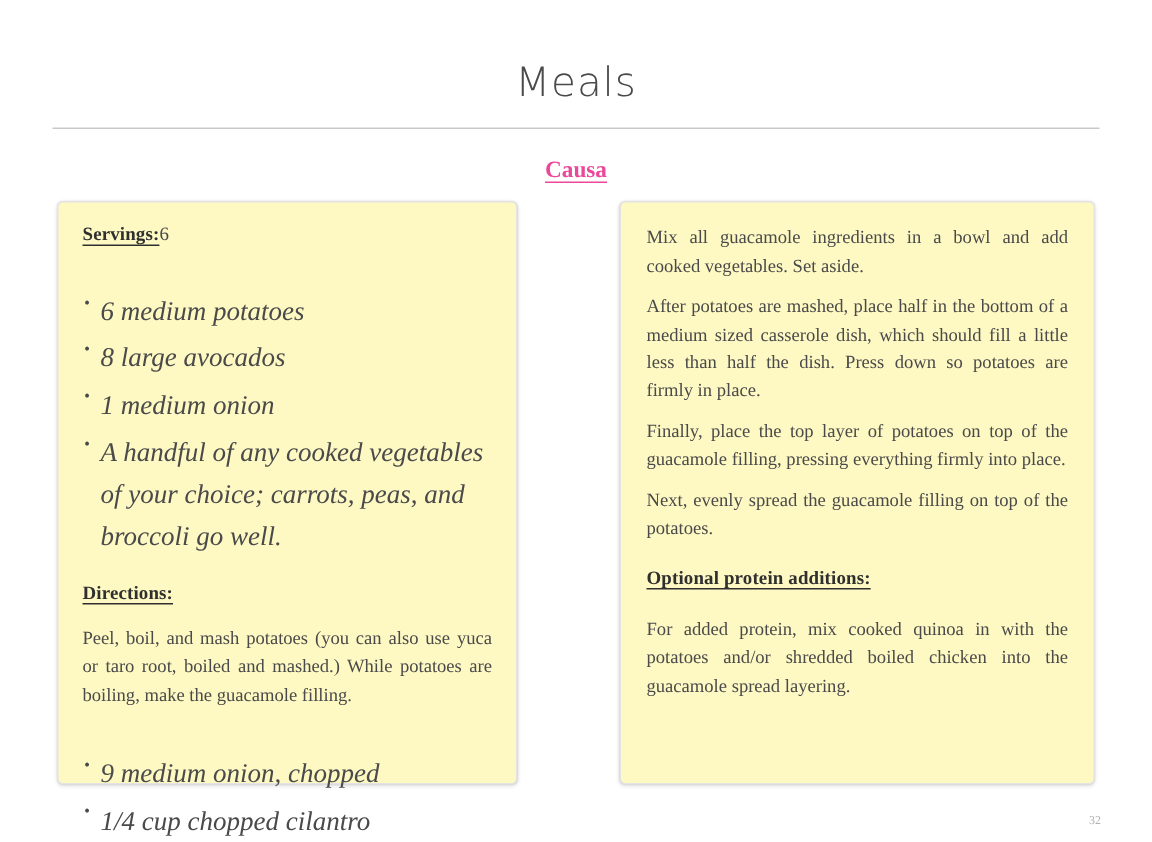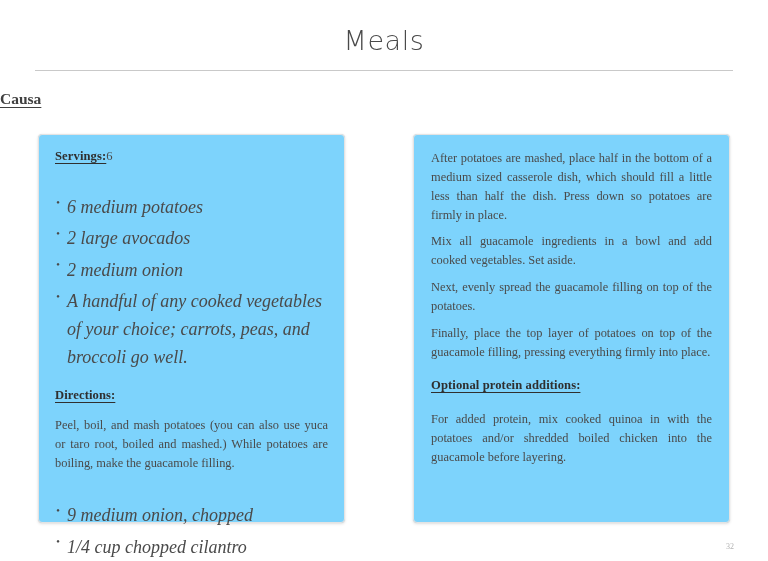--- a/index.html
+++ b/index.html
@@ -11,60 +11,60 @@
     height: 561px;
     background: #ffffff;
     font-family: "Liberation Serif", serif;
     color: #3d3d3d;
     overflow: hidden;
     position: relative;
   }
 
   
   #page-header {
-    padding-top: 26px;
+    padding-top: 41px;
   }
   #doc-title {
     text-align: center;
     font-family: "DejaVu Sans", sans-serif;
     font-weight: 300;
     font-size: 27px;
     letter-spacing: 0.6px;
     color: #4a4a4a;
     line-height: 1.1;
   }
   #header-rule {
     margin: 14px 35px 0 35px;
     height: 1px;
     background: #c9c9c9;
   }
 
   
   #recipe-title {
-    text-align: left;
+    text-align: center;
     margin-top: 19px;
     font-family: "Liberation Serif", serif;
     font-weight: bold;
     font-size: 15.5px;
-    color: #404040;
+    color: #ec4899;
     text-decoration: underline;
     text-underline-offset: 3px;
   }
 
   
   #cards {
     position: absolute;
     top: 134px;
     left: 0;
     width: 768px;
     display: flex;
     justify-content: flex-start;
   }
   .card {
-    background: #7dd3fc;
+    background: #fef9c3;
     border: 1px solid #e3e3e3;
     border-radius: 4px;
     box-shadow: 0 1px 3px rgba(0,0,0,0.13), 0 0 1px rgba(0,0,0,0.10);
     box-sizing: border-box;
   }
   #card-left {
     margin-left: 38px;
     width: 307px;
     height: 389px;
     padding: 14px 16px 10px 16px;
@@ -163,22 +163,22 @@
       <span class="sec-head">Servings:</span><span class="val">6</span>
     </div>
 
     <div class="gap-lg"></div>
 
 
     <div class="gap-md"></div>
 
     <ul class="bullets">
       <li>6 medium potatoes</li>
-      <li>2 large avocados</li>
-      <li>2 medium onion</li>
+      <li>8 large avocados</li>
+      <li>1 medium onion</li>
       <li>A handful of any cooked vegetables of your choice; carrots, peas, and broccoli go well.</li>
     </ul>
 
     <div class="gap-md"></div>
 
     <div class="sec-head">Directions:</div>
 
     <div class="gap-md"></div>
 
     <p class="para">Peel, boil, and mash potatoes (you can also use yuca or taro root, boiled and mashed.) While potatoes are boiling, make the guacamole filling.</p>
@@ -190,30 +190,30 @@
 
     <ul class="bullets">
       <li>9 medium onion, chopped</li>
       <li>1/4 cup chopped cilantro</li>
     </ul>
 
   </div>
 
   <div class="card" id="card-right">
 
+    <p class="para">Mix all guacamole ingredients in a bowl and add cooked vegetables. Set aside.</p>
     <p class="para">After potatoes are mashed, place half in the bottom of a medium sized casserole dish, which should fill a little less than half the dish. Press down so potatoes are firmly in place.</p>
-    <p class="para">Mix all guacamole ingredients in a bowl and add cooked vegetables. Set aside.</p>
+    <p class="para">Finally, place the top layer of potatoes on top of the guacamole filling, pressing everything firmly into place.</p>
     <p class="para">Next, evenly spread the guacamole filling on top of the potatoes.</p>
-    <p class="para">Finally, place the top layer of potatoes on top of the guacamole filling, pressing everything firmly into place.</p>
 
     <div class="gap-lg"></div>
 
     <div class="sec-head">Optional protein additions:</div>
 
     <div class="gap-lg"></div>
 
-    <p class="para">For added protein, mix cooked quinoa in with the potatoes and/or shredded boiled chicken into the guacamole before layering.</p>
+    <p class="para">For added protein, mix cooked quinoa in with the potatoes and/or shredded boiled chicken into the guacamole spread layering.</p>
 
   </div>
 
 </div>
 
 <div id="page-number">32</div>
 
 </body></html>

